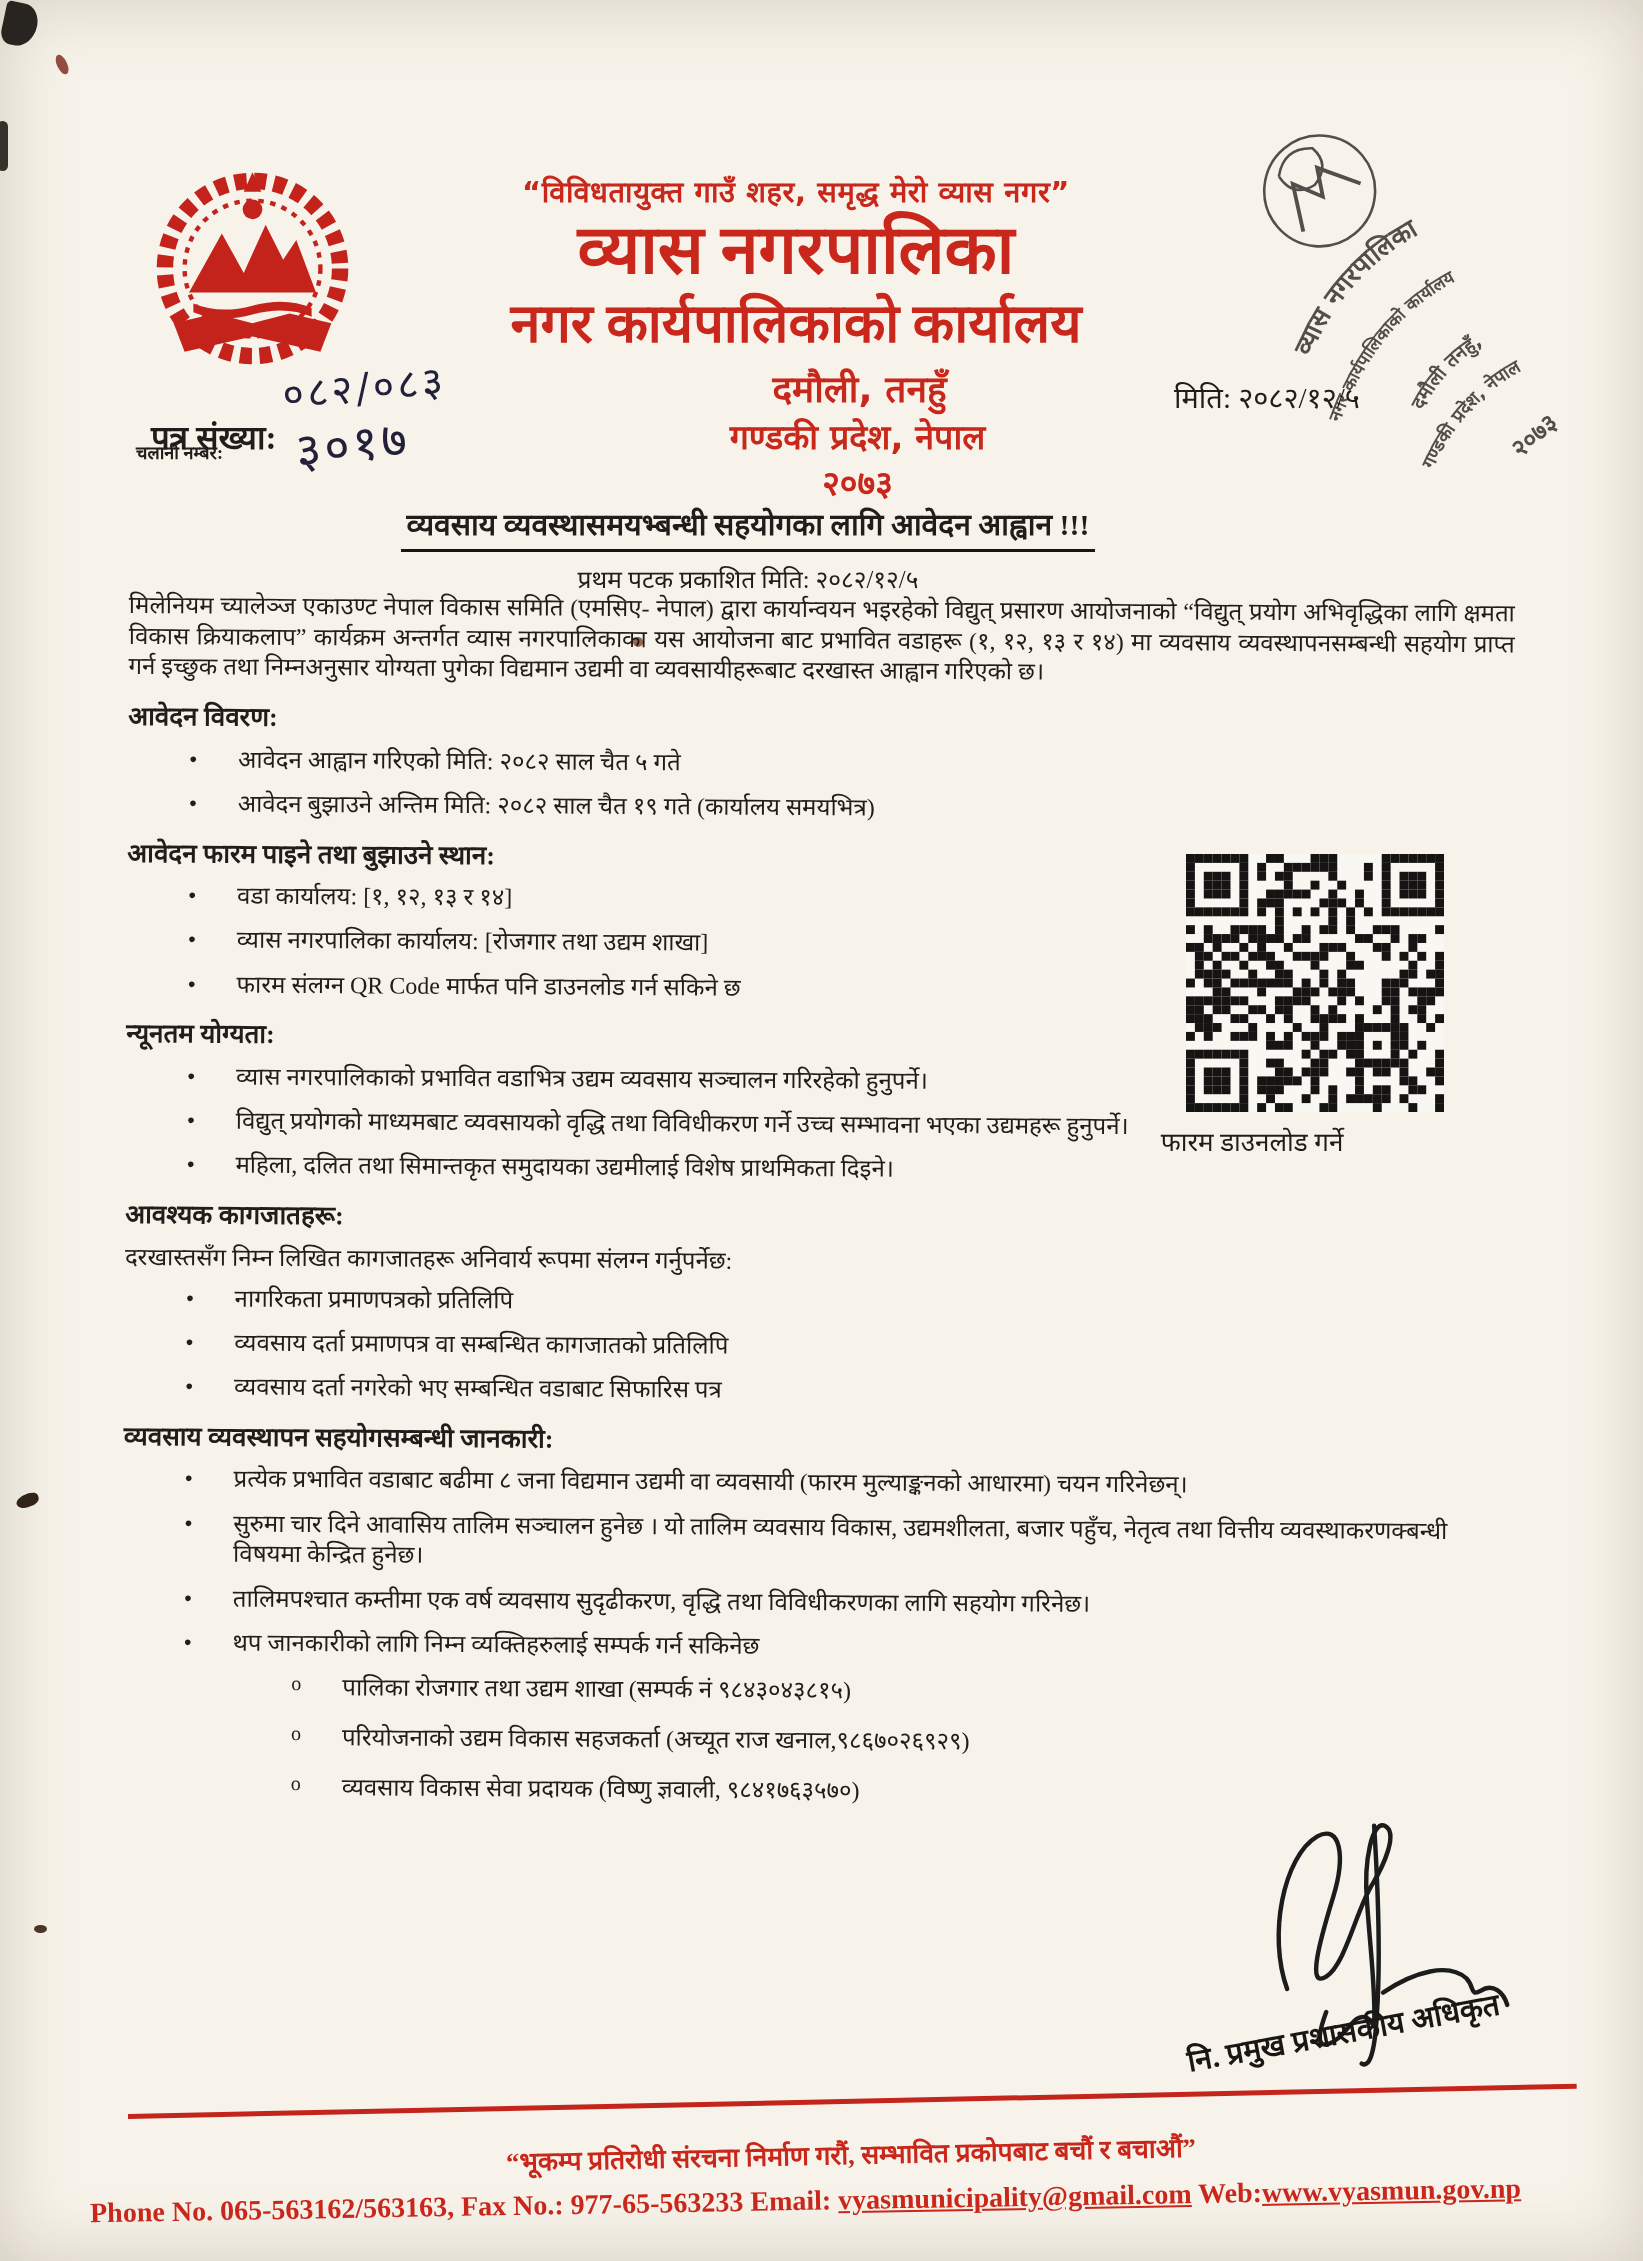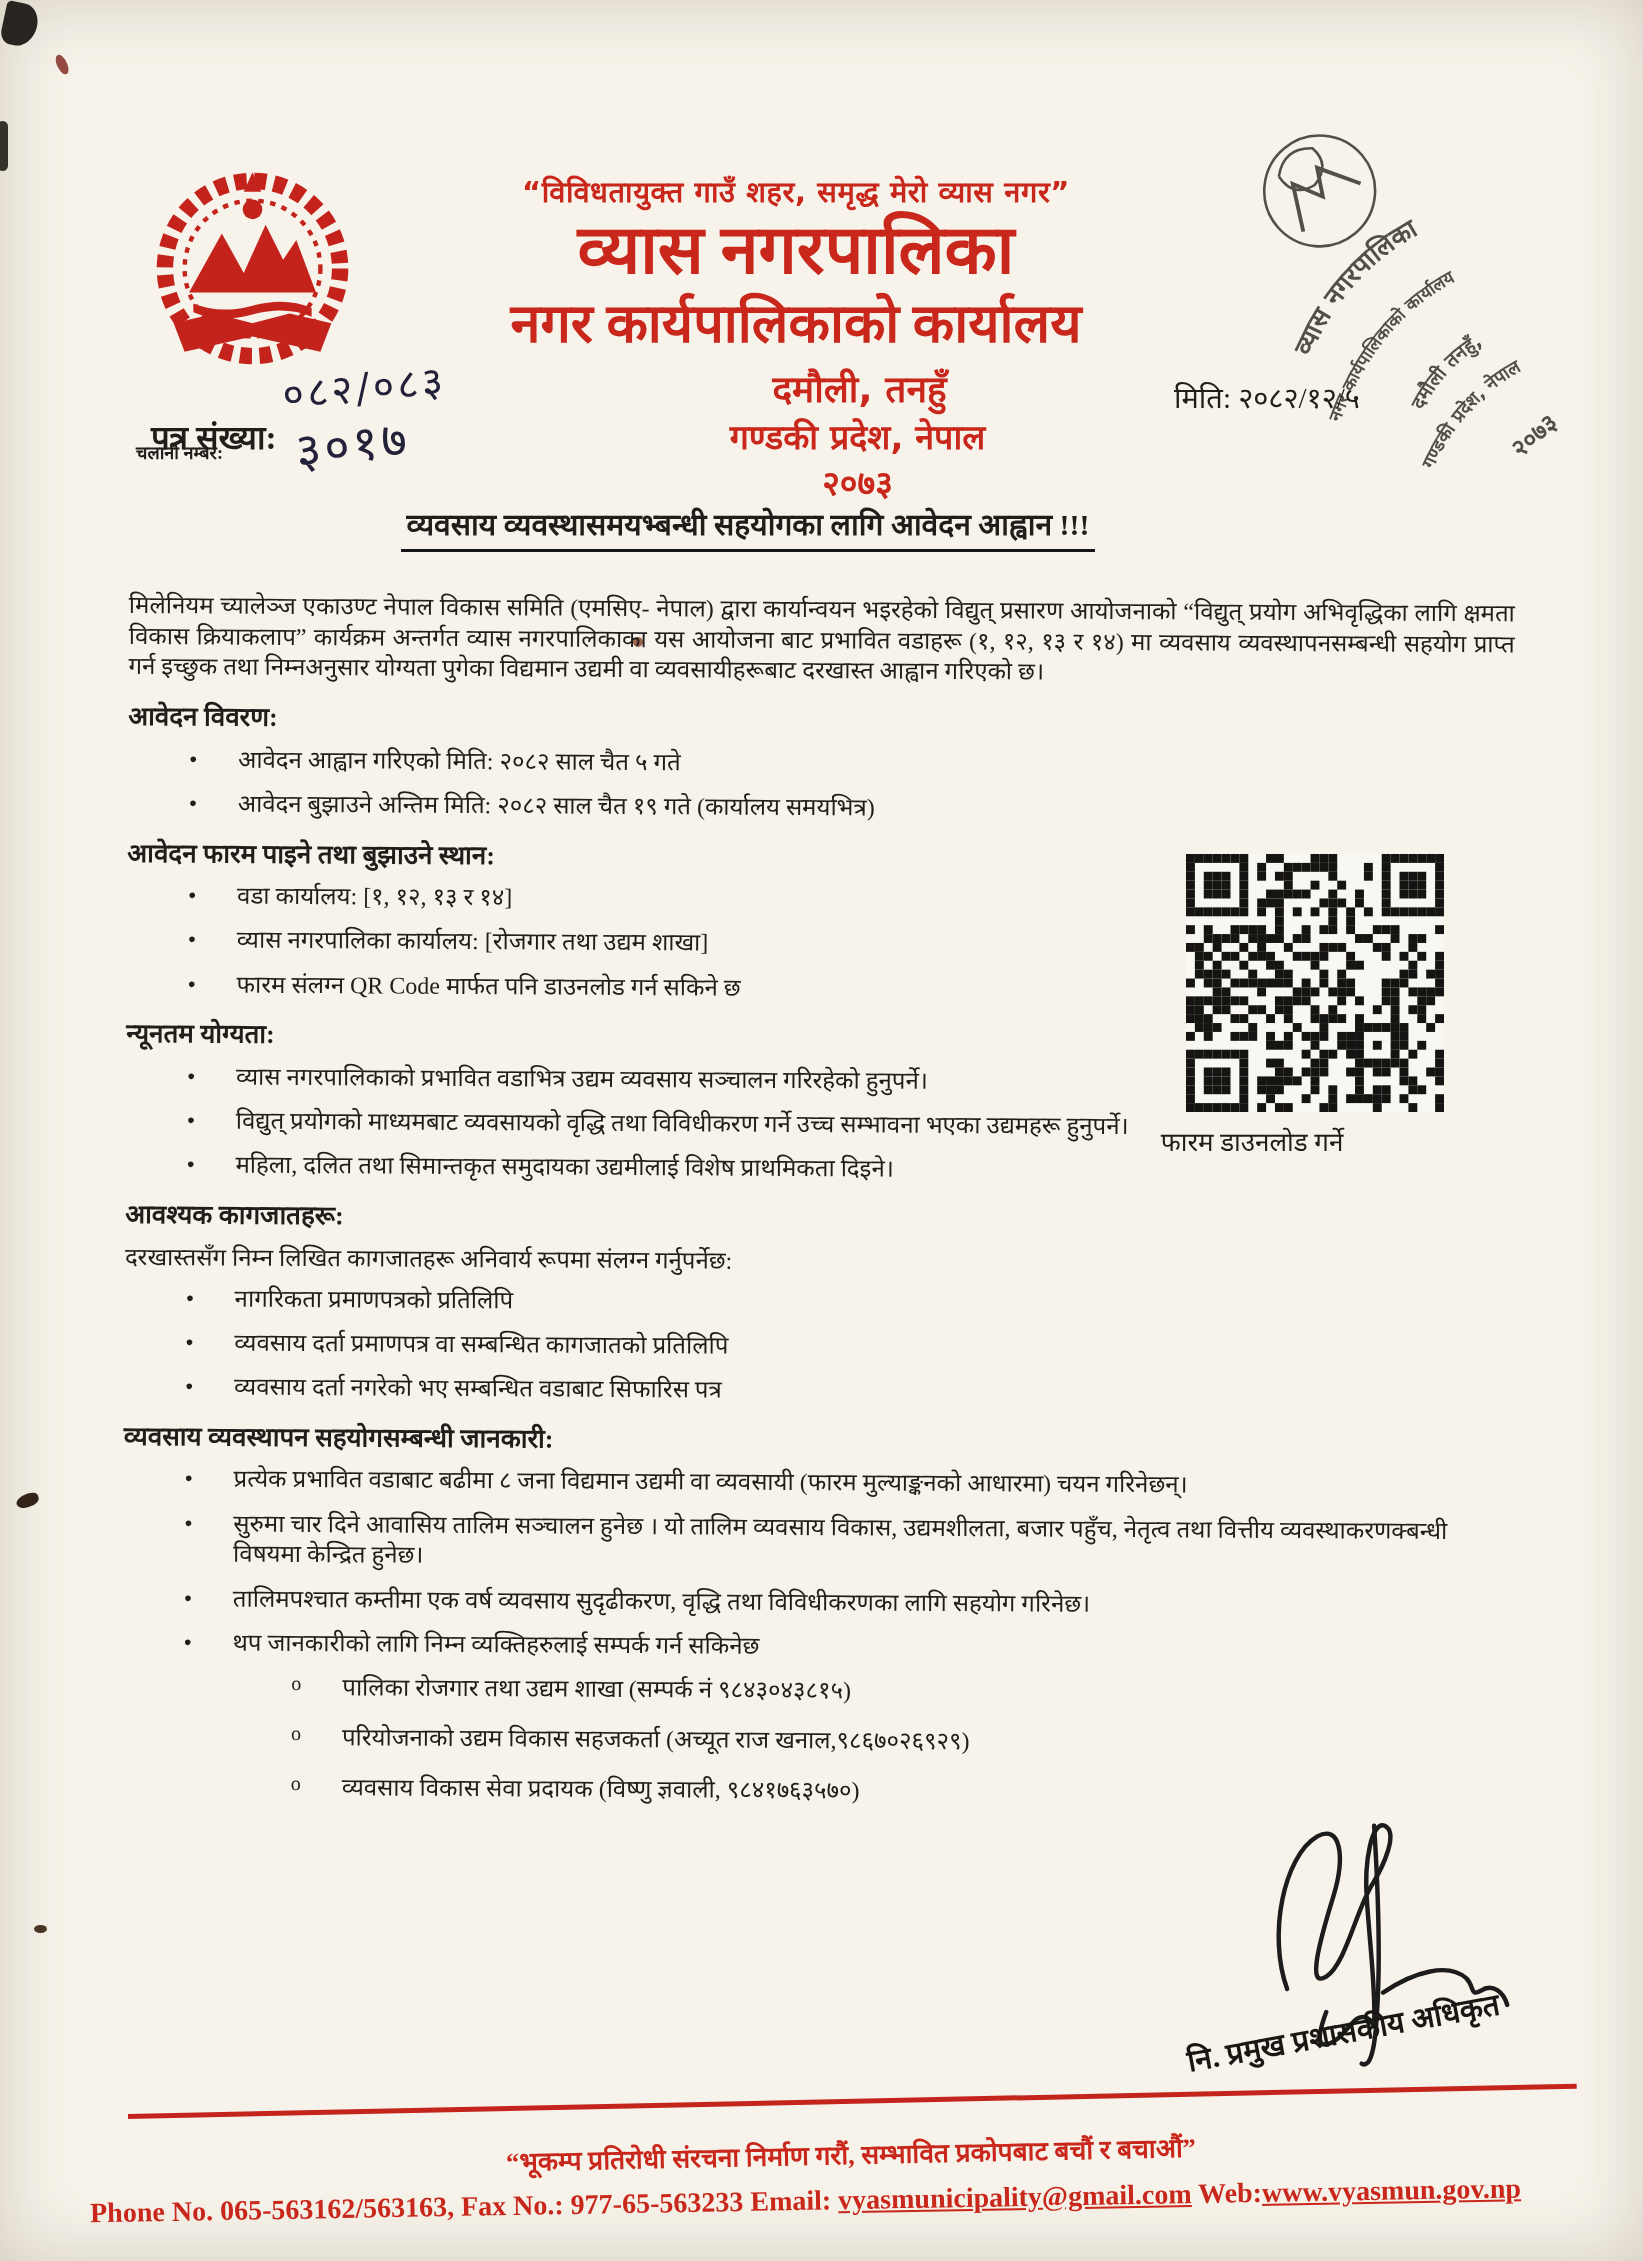--- a/index.html
+++ b/index.html
@@ -137,20 +137,21 @@
   <div class="abs hand" id="ref-value">०८२/०८३</div>
   <div class="abs b serif" id="chalani-label">चलानी नम्बर:</div>
   <div class="abs hand" id="chalani-value">३०१७</div>
   <div class="abs serif" id="date-line">
     <span>मिति:</span>
     <span>२०८२/१२/५</span>
   </div>
 
   <div class="abs ctr" id="title-block">
     <span class="b serif" id="notice-title">व्यवसाय व्यवस्थासमयभ्बन्धी सहयोगका लागि आवेदन आह्वान !!!</span>
+    <div class="serif" id="published-line">प्रथम पटक प्रकाशित मिति: २०८२/१२/५</div>
   </div>
 
   <div class="abs serif" id="notice-body">
     <div id="intro-par">मिलेनियम च्यालेञ्ज एकाउण्ट नेपाल विकास समिति (एमसिए- नेपाल) द्वारा कार्यान्वयन भइरहेको विद्युत् प्रसारण आयोजनाको “विद्युत् प्रयोग अभिवृद्धिका लागि क्षमता विकास क्रियाकलाप” कार्यक्रम अन्तर्गत व्यास नगरपालिकाका यस आयोजना बाट प्रभावित वडाहरू (१, १२, १३ र १४) मा व्यवसाय व्यवस्थापनसम्बन्धी सहयोग प्राप्त गर्न इच्छुक तथा निम्नअनुसार योग्यता पुगेका विद्यमान उद्यमी वा व्यवसायीहरूबाट दरखास्त आह्वान गरिएको छ।</div>
 
     <section class="sec">
       <div class="sec-h">आवेदन विवरण:</div>
       <div class="li"><span class="txt">आवेदन आह्वान गरिएको मिति: २०८२ साल चैत ५ गते</span></div>
       <div class="li"><span class="txt">आवेदन बुझाउने अन्तिम मिति: २०८२ साल चैत १९ गते (कार्यालय समयभित्र)</span></div>
     </section>

